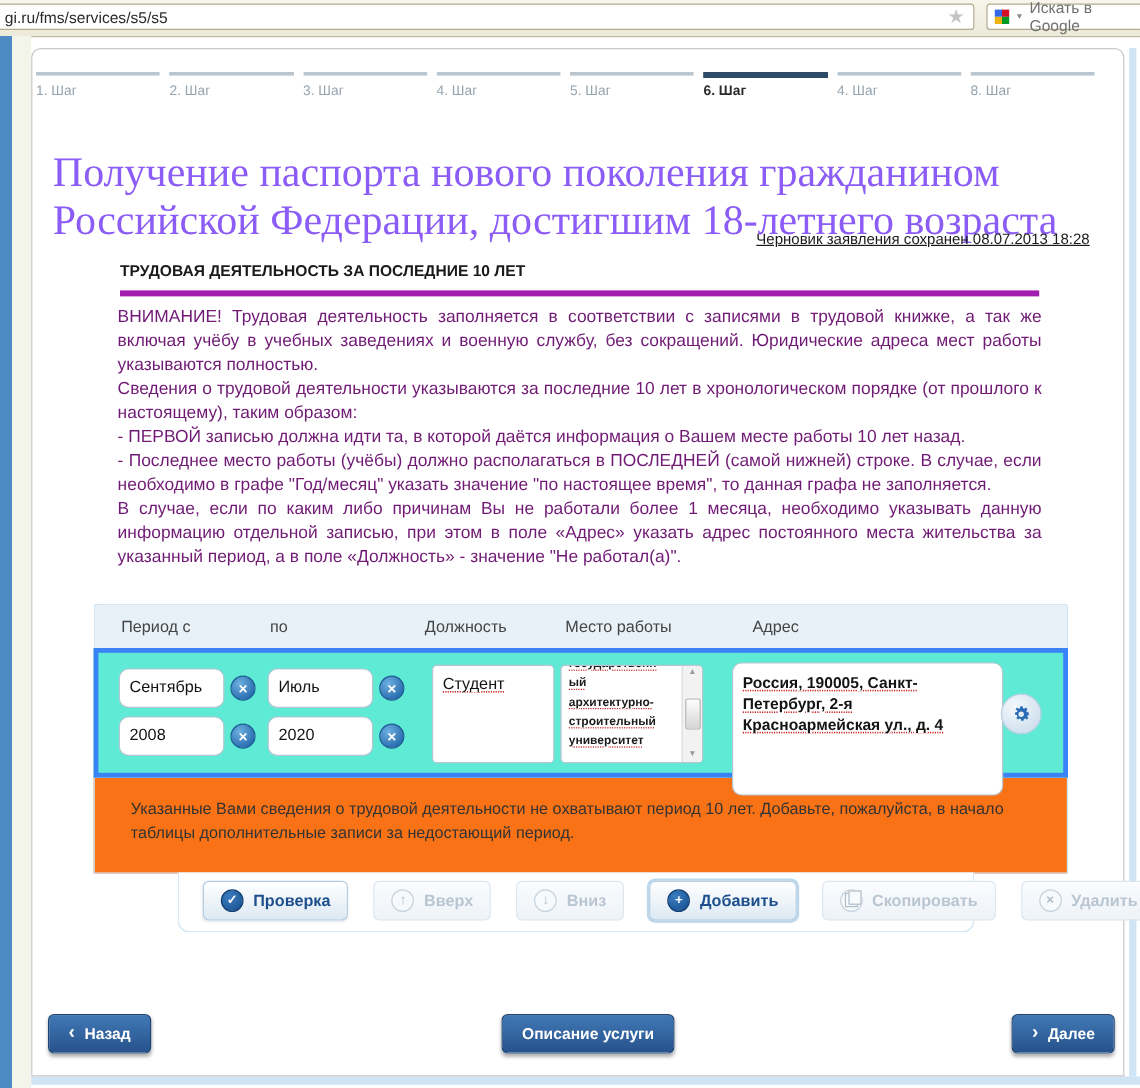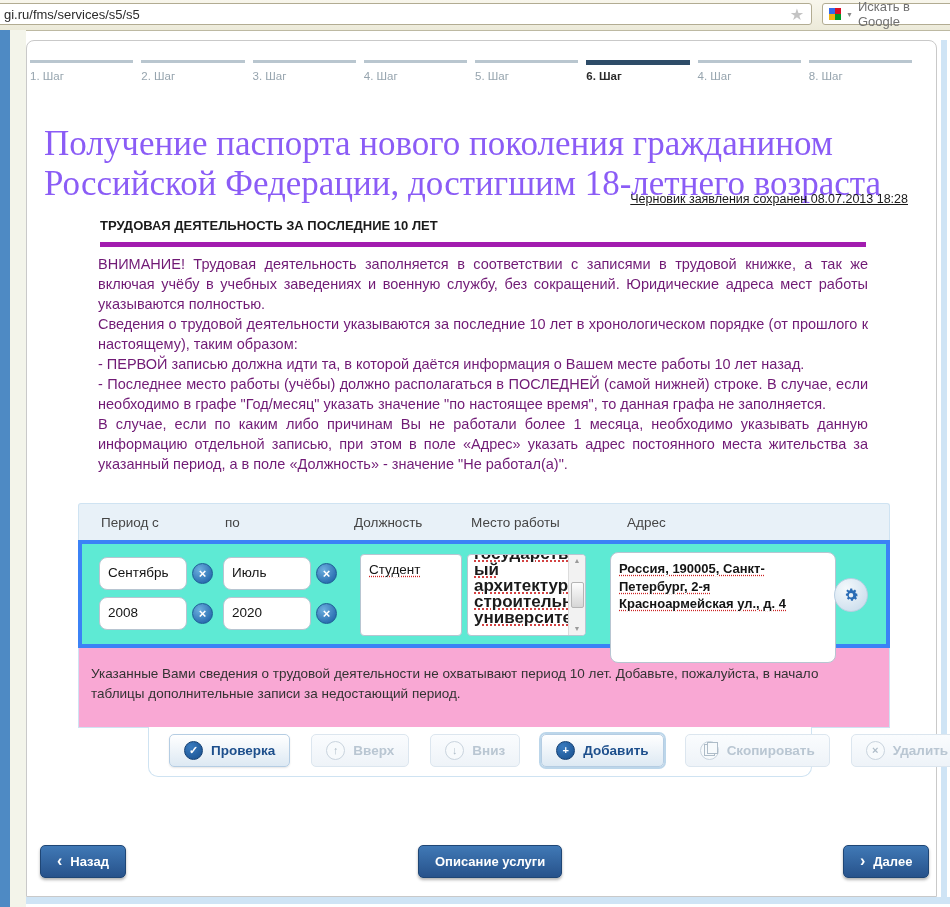--- a/index.html
+++ b/index.html
@@ -68,37 +68,37 @@
   .xbtn{position:absolute;width:21px;height:21px;border-radius:50%;color:#fff;cursor:pointer;
         background:radial-gradient(circle at 35% 30%,#6db0e0,#2a6db0 75%);
         border:1px solid #1d5a94;display:flex;align-items:center;justify-content:center;
         font-size:13px;font-weight:bold;box-sizing:border-box;line-height:1;}
   .x1{left:110px;top:19px;}.x2{left:110px;top:59px;}.x3{left:234px;top:19px;}.x4{left:234px;top:59px;}
   .fld-pos{left:265px;top:10px;width:102px;height:82px;border-radius:4px;margin-left:13px;}
   .spell{text-decoration:underline dotted #c22;text-underline-offset:2px;}
 
   .fld-work{position:absolute;left:385px;top:10px;width:119px;height:82px;background:#fff;
             border:1px solid #b7c5d1;border-radius:4px;box-sizing:border-box;display:flex;overflow:hidden;}
-  .work-text{flex:1;overflow:hidden;padding:0 2px 0 6px;font-size:17px;font-weight:bold;color:#1b1b1b;
+  .work-text{flex:1;overflow:hidden;padding:0 2px 0 6px;font-size:10px;font-weight:bold;color:#1b1b1b;
              line-height:16px;}
   .work-inner{margin-top:-9px;}
   .work-inner span{display:block;}
   .sb{width:17px;background:#f2f2f2;border-left:1px solid #dcdcdc;display:flex;flex-direction:column;
       align-items:center;justify-content:space-between;padding:2px 0;box-sizing:border-box;}
   .sb-arrow{font-size:7px;color:#9a9a9a;line-height:8px;cursor:pointer;}
   .sb-thumb{width:11px;height:24px;background:linear-gradient(#fdfdfd,#d6d6d6);
             border:1px solid #b5b5b5;border-radius:2px;cursor:pointer;}
 
   .fld-addr{left:528px;top:8px;width:226px;height:111px;border-radius:8px;font-weight:bold;
             font-size:13px;line-height:1.35;}
   .gearbtn{position:absolute;left:752px;top:34px;width:32px;height:32px;border-radius:50%;cursor:pointer;
            background:radial-gradient(circle at 35% 30%,#f4f9fc,#c4d8ea);
            border:1px solid #b9cfe2;display:flex;align-items:center;justify-content:center;}
 
-  .tmsg{background:#f9a8d4;border:1px solid #cfe3f2;border-top:none;padding:16px 12px 22px;
+  .tmsg{background:#f97316;border:1px solid #cfe3f2;border-top:none;padding:16px 30px 22px;
         font-size:13.5px;color:#333;line-height:1.5;box-sizing:border-box;}
   .tmsg-inner{max-width:742px;}
 
   
   .toolbar{position:relative;margin-left:70px;margin-top:-1px;width:664px;background:#fff;
            border:1px solid #cfe3f2;border-top:none;border-radius:0 0 10px 10px;
            display:flex;align-items:center;gap:21px;padding:7px 0 9px 20px;box-sizing:border-box;}
   .tb{display:flex;align-items:center;gap:8px;height:33px;padding:0 14px;border-radius:5px;
       font-size:13.5px;font-weight:bold;cursor:pointer;box-sizing:border-box;}
   .tb.on{background:linear-gradient(#ffffff,#dde9f3);border:1px solid #b5cde3;color:#1d4f8c;

